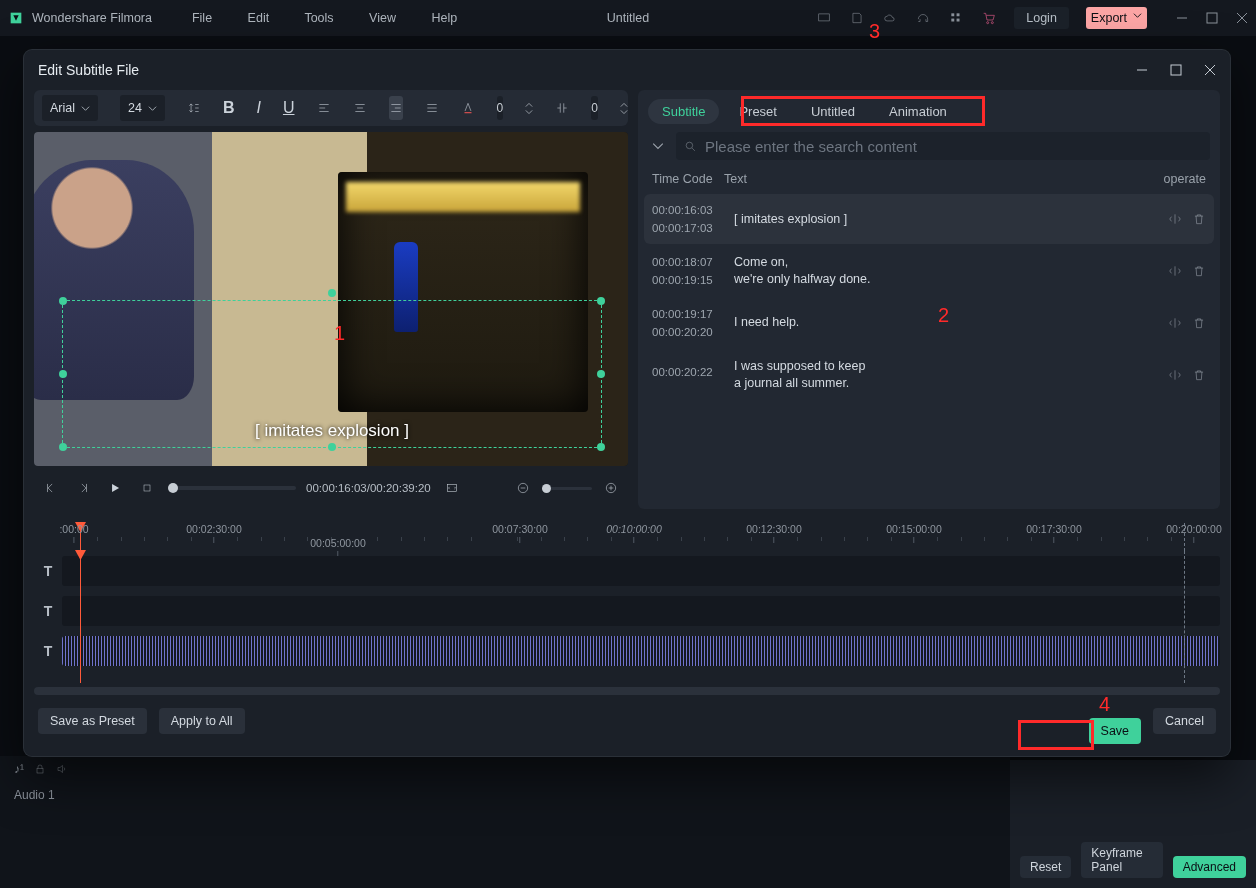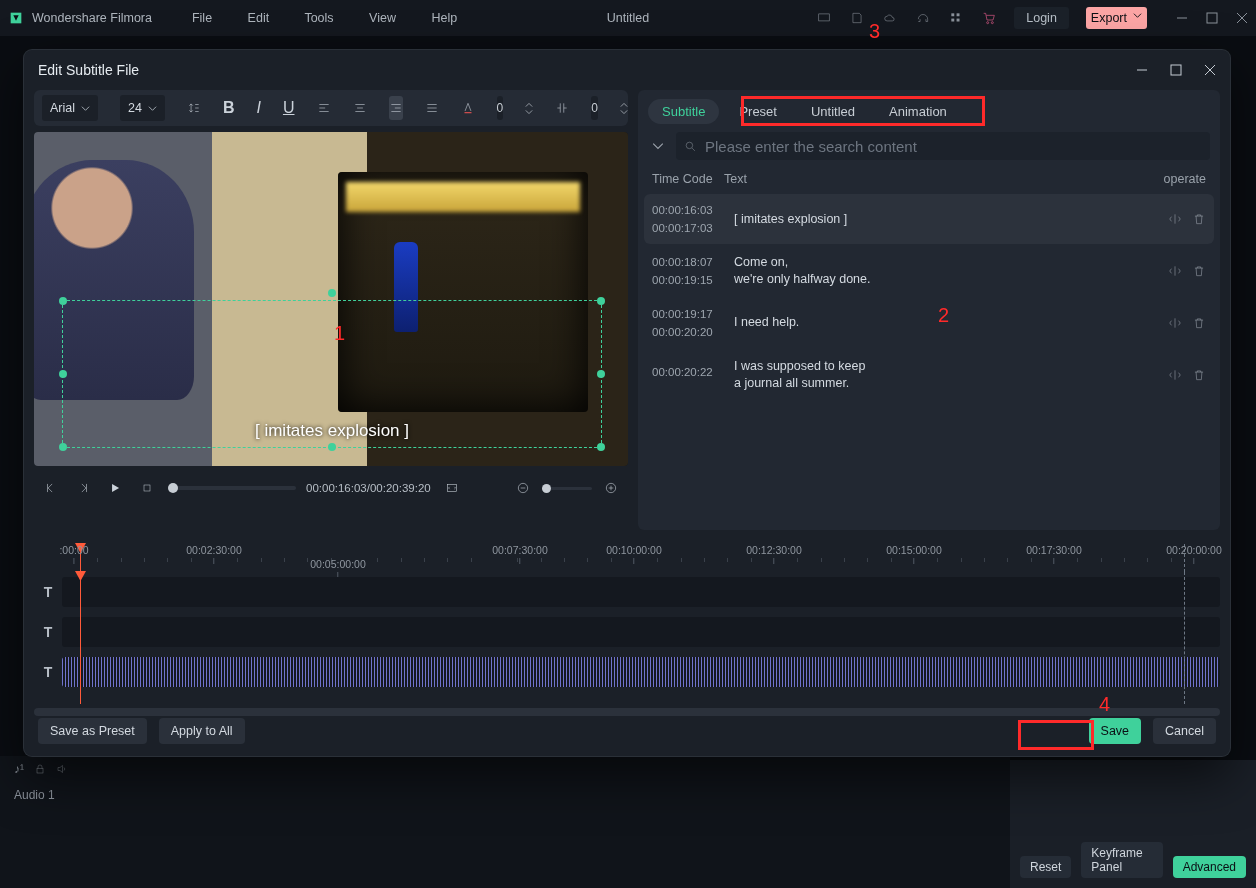--- a/index.html
+++ b/index.html
@@ -106,21 +106,21 @@
 .tracks { position: relative; height: 132px; border-radius: 4px; }
 .track { display: flex; align-items: center; height: 40px; }
 .track .ticon { width: 28px; color: #b7bec6; text-align: center; font-size: 14px; font-weight: 600; }
 .track .lane { flex: 1; height: 30px; background: #14181f; border-radius: 3px; position: relative; overflow: hidden; }
 .wave { position: absolute; inset: 0; background: repeating-linear-gradient(90deg, #7a7de0 0 1px, transparent 1px 3px); opacity: .9; }
 .tl-scroll { height: 8px; background: #2b313b; border-radius: 4px; margin-top: 4px; }
 
 
 .dlg-foot { display: flex; align-items: center; padding: 2px 14px 12px 14px; gap: 12px; position: relative; }
 .btn { background: #2a303a; border-radius: 4px; font-size: 12.5px; color: #d3d9e0; padding: 6px 12px; cursor: pointer; border: none; }
-.btn.primary { background: #3fd19b; color: #0b0f14; }
+.btn.primary { background: #3fd19b; color: #0b0f14; margin-top: 21px; }
 .dlg-foot .spacer { flex: 1; }
 .save-hl { position: absolute; right: 136px; bottom: 6px; width: 76px; height: 30px; border: 3px solid #ff2a2a; pointer-events: none; }
 .marker4 { position: absolute; right: 120px; bottom: 40px; color: #ff2a2a; font-size: 20px; }
 
 
 .bg-right-panel { position: absolute; right: 0; top: 760px; bottom: 0; width: 246px; background: #1a1f27; display: flex; align-items: flex-end; justify-content: flex-end; gap: 10px; padding: 10px; }
 .bg-right-panel .chip { background: #252c36; border-radius: 4px; padding: 4px 10px; font-size: 12px; color: #cfd5dc; }
 .bg-right-panel .chip.adv { background: #3fd19b; color: #0b0f14; }
 
 .bg-bottom { position: absolute; left: 0; top: 756px; width: 1010px; height: 132px; background: #10141a; }
@@ -535,21 +535,21 @@
         <div class="minor" style="left: 366.667px;"></div>
         <div class="minor" style="left: 390px;"></div>
         <div class="minor" style="left: 413.333px;"></div>
         <div class="minor" style="left: 436.667px;"></div>
         <div class="tick" style="left: 486px;">00:07:30:00</div>
         <div class="minor" style="left: 483.333px;"></div>
         <div class="minor" style="left: 506.667px;"></div>
         <div class="minor" style="left: 530px;"></div>
         <div class="minor" style="left: 553.333px;"></div>
         <div class="minor" style="left: 576.667px;"></div>
-        <div class="tick" style="left: 600px;">00:10:00:00</div>
+        <div class="tick" style="left: 600px; font-style: italic;">00:10:00:00</div>
         <div class="minor" style="left: 623.333px;"></div>
         <div class="minor" style="left: 646.667px;"></div>
         <div class="minor" style="left: 670px;"></div>
         <div class="minor" style="left: 693.333px;"></div>
         <div class="minor" style="left: 716.667px;"></div>
         <div class="tick" style="left: 740px;">00:12:30:00</div>
         <div class="minor" style="left: 763.333px;"></div>
         <div class="minor" style="left: 786.667px;"></div>
         <div class="minor" style="left: 810px;"></div>
         <div class="minor" style="left: 833.333px;"></div>

